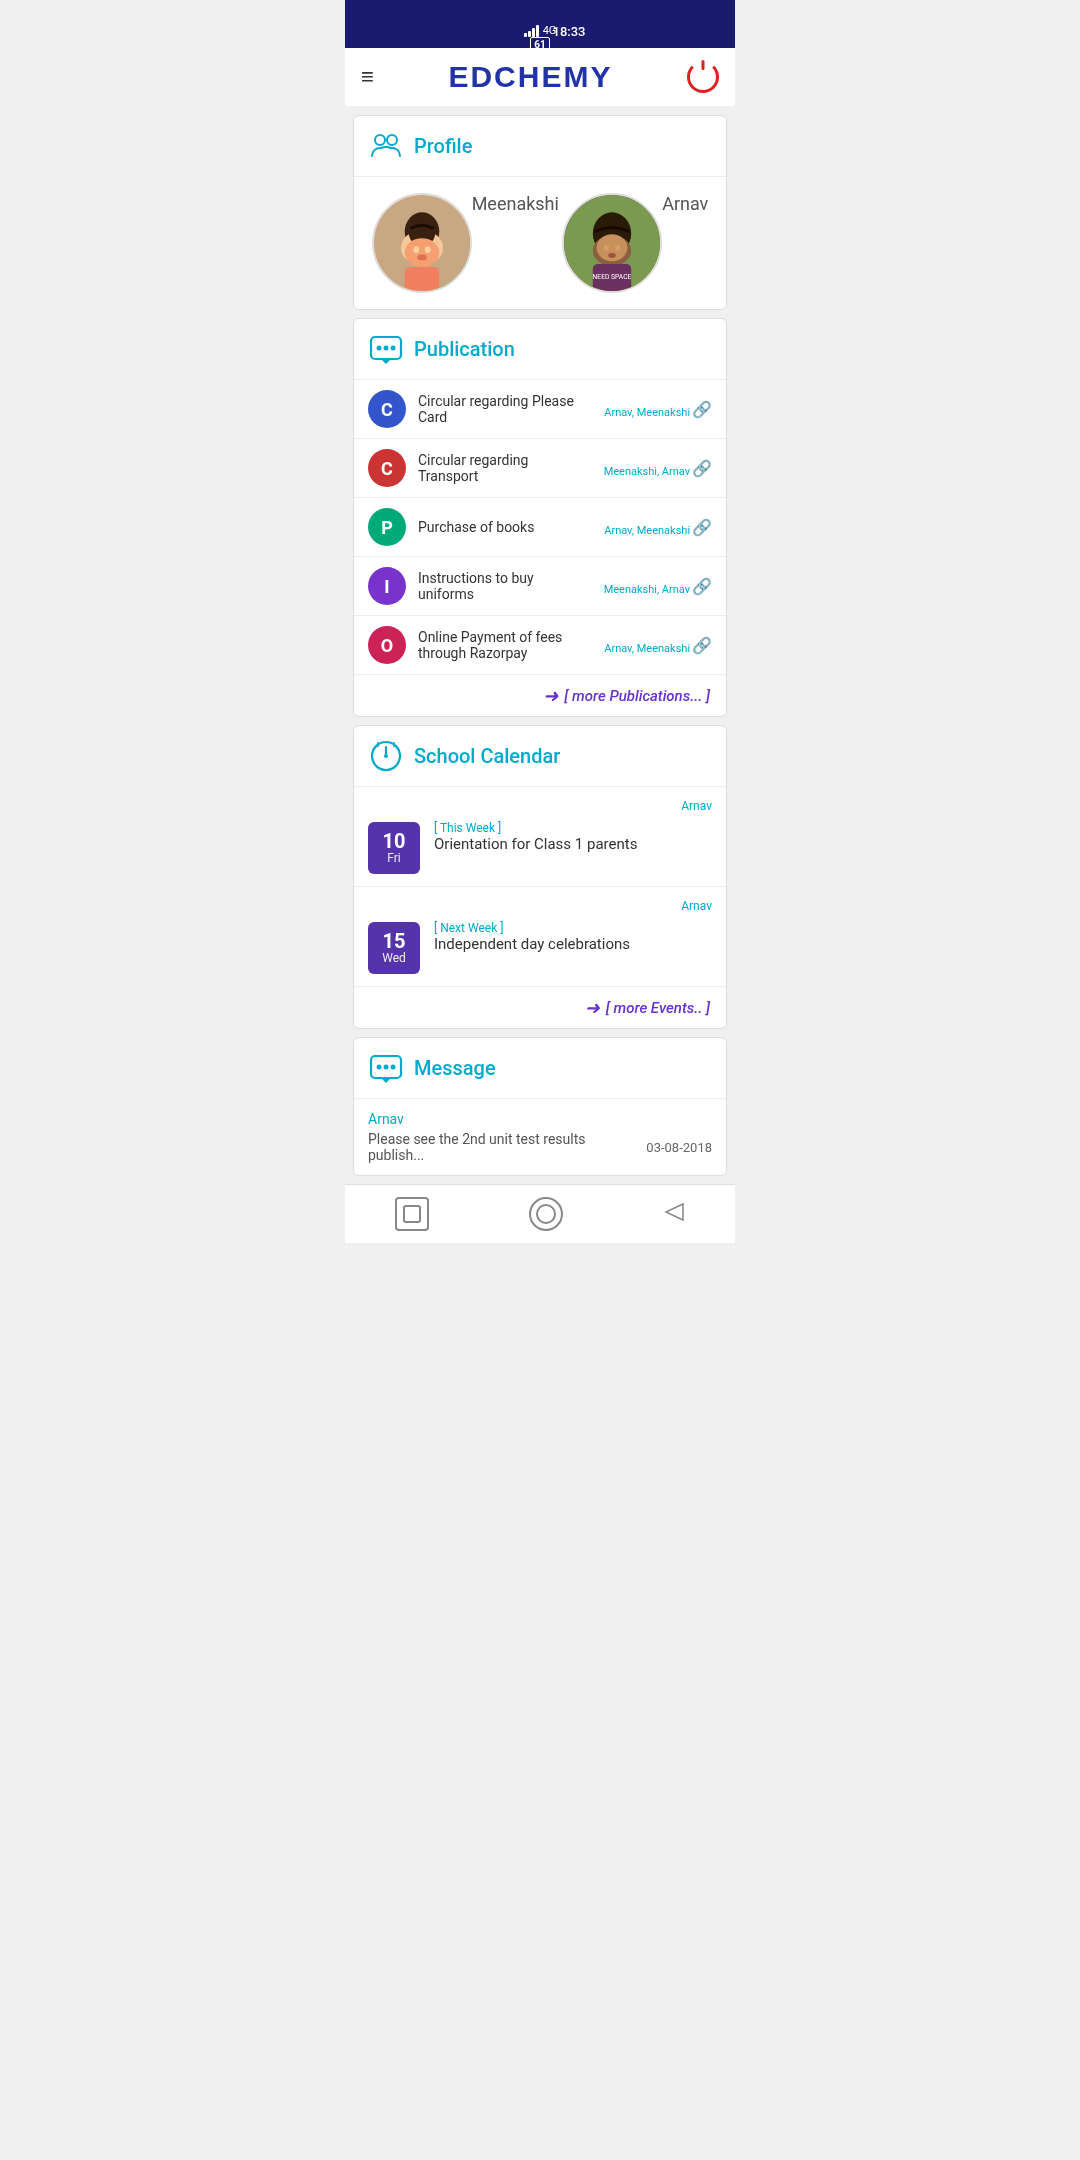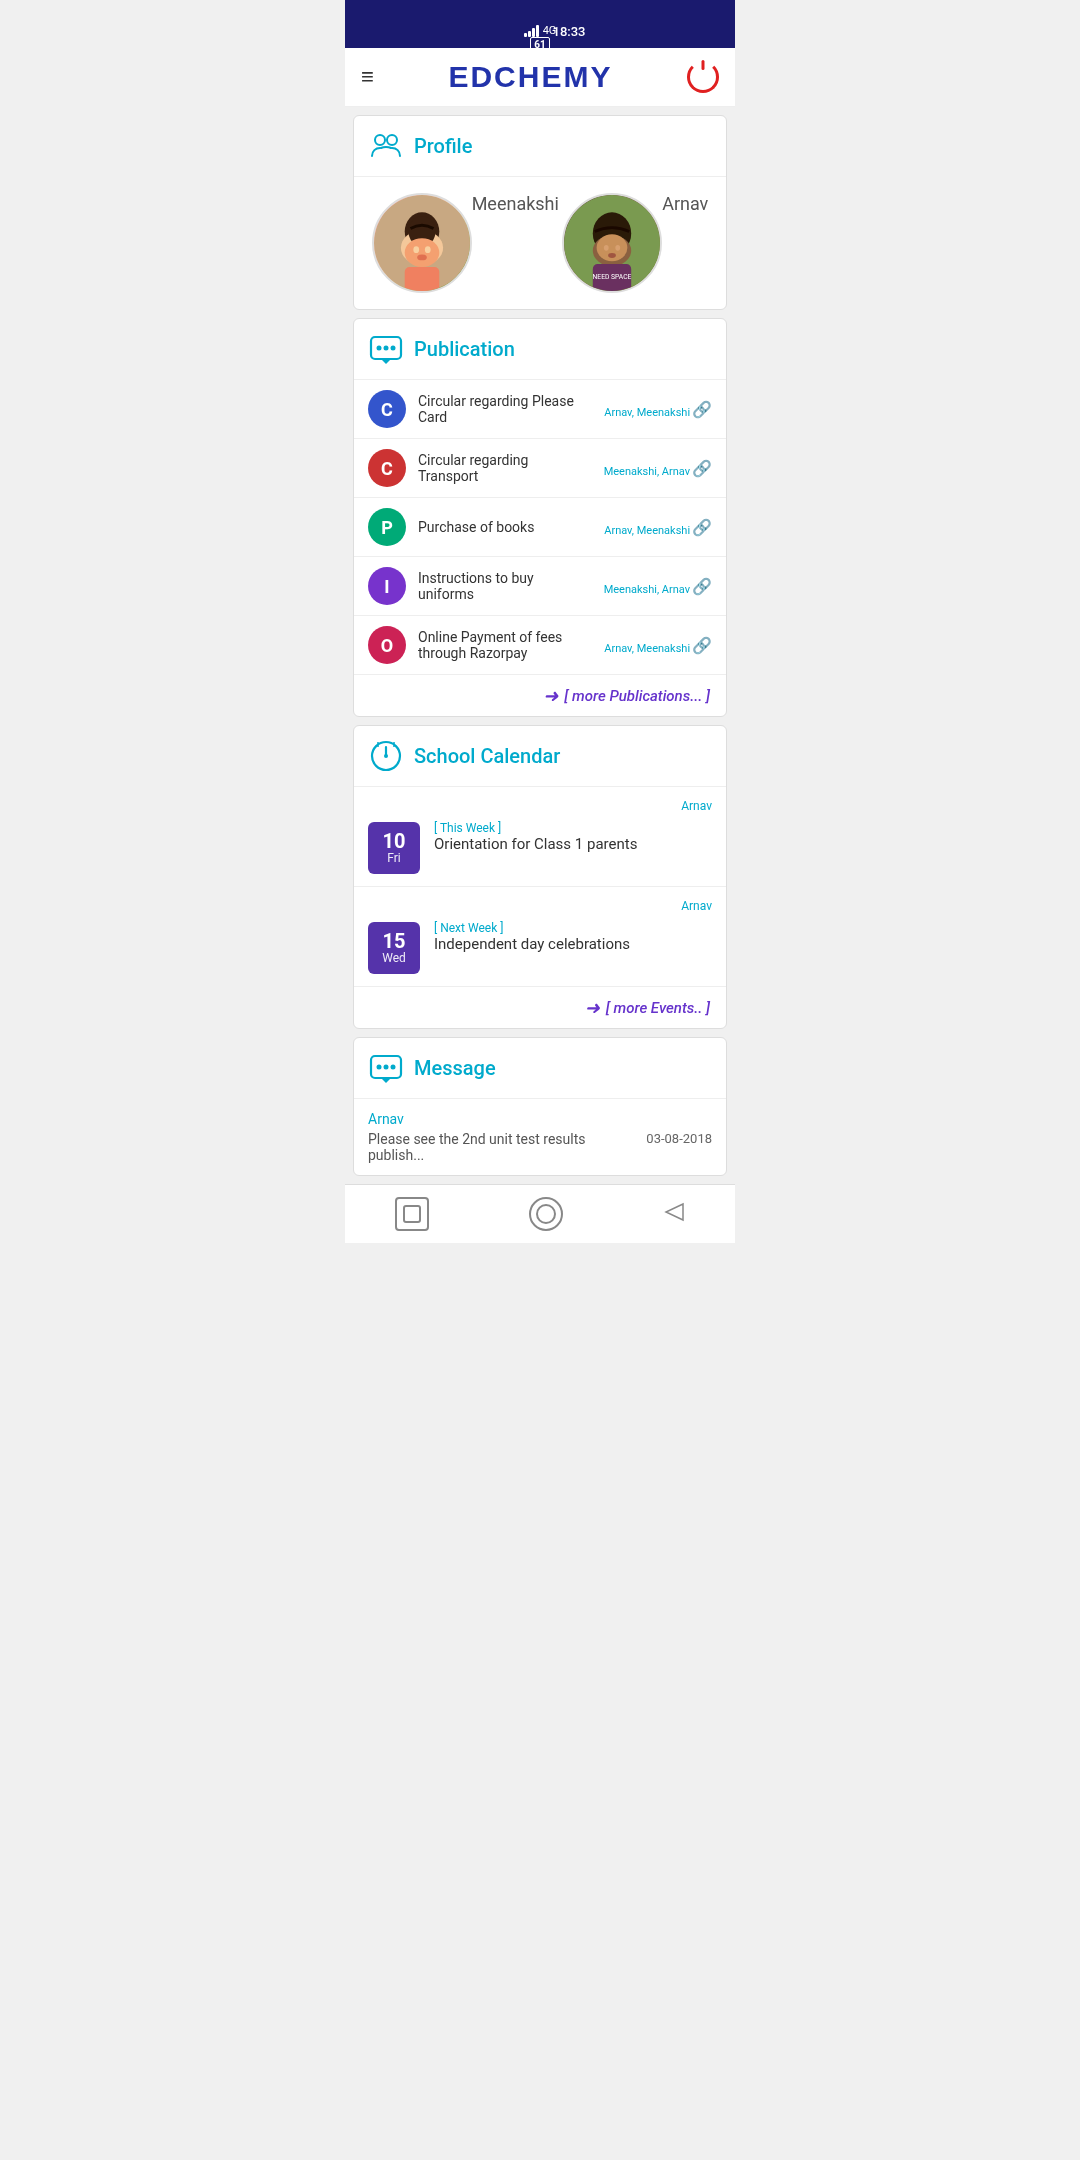--- a/index.html
+++ b/index.html
@@ -273,21 +273,21 @@
       padding: 12px 14px;
     }
     .msg-sender {
       font-size: 14px;
       color: #00aacc;
       margin-bottom: 4px;
     }
     .msg-content {
       display: flex;
       justify-content: space-between;
-      align-items: flex-start;
+      align-items: center;
       gap: 12px;
     }
     .msg-text {
       font-size: 14px;
       color: #555;
       flex: 1;
     }
     .msg-date {
       font-size: 13px;
       color: #666;

